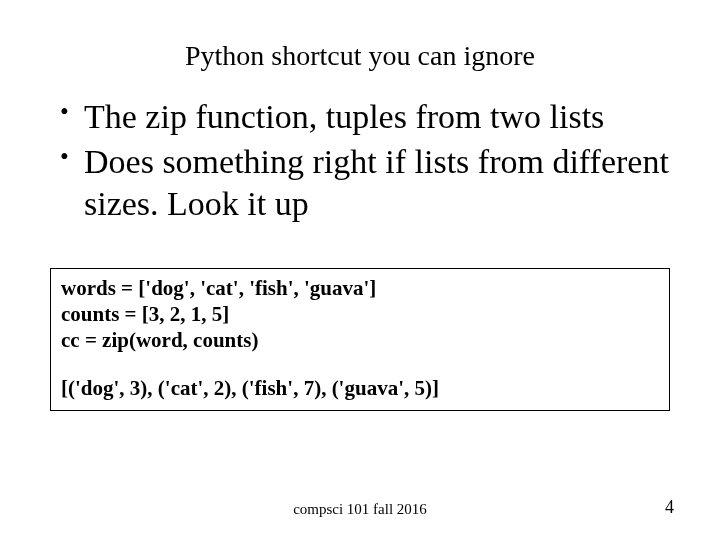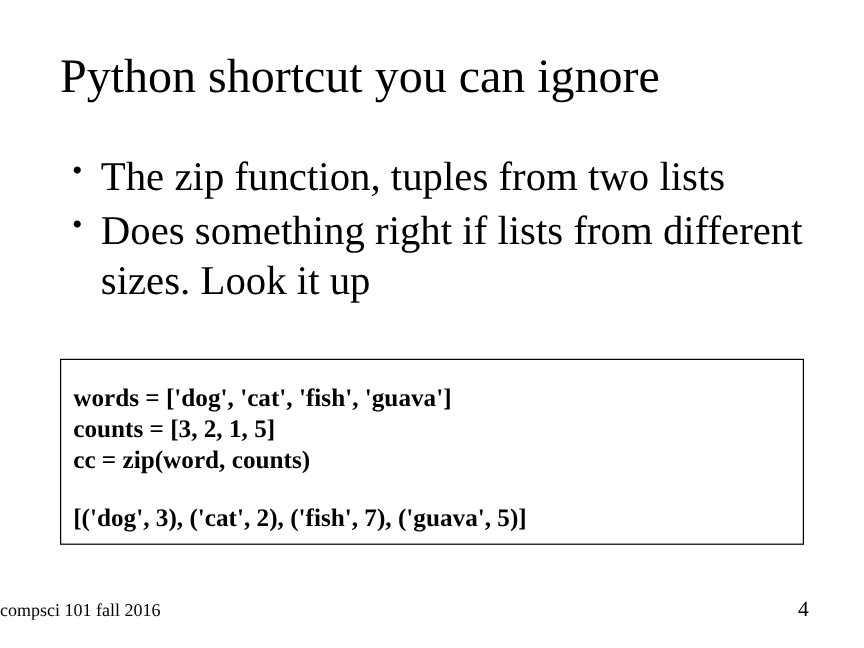--- a/index.html
+++ b/index.html
@@ -16,24 +16,24 @@
       position: relative;
       overflow: hidden;
     }
     .slide {
       width: 100%;
       height: 100%;
       padding: 36px 50px 0 50px;
       position: relative;
     }
     .title {
-      font-size: 40px;
-      text-align: left;
+      font-size: 28px;
+      text-align: center;
       font-weight: normal;
-      margin-bottom: 40px;
+      margin-bottom: 24px;
       margin-top: 4px;
     }
     .bullets {
       list-style: none;
       font-size: 34px;
       margin-left: 10px;
     }
     .bullets li {
       position: relative;
       padding-left: 24px;
@@ -43,37 +43,37 @@
     .bullets li::before {
       content: "•";
       position: absolute;
       left: 0;
       top: 0;
       font-size: 25px;
     }
     .code-box {
       border: 1px solid #000;
       margin-top: 42px;
-      padding: 18px 10px 8px 10px;
+      padding: 6px 10px 8px 10px;
       font-size: 21px;
       font-family: "Times New Roman", Times, serif;
       line-height: 1.25;
     }
     .code-box .spacer {
       height: 22px;
     }
     .code-bold {
       font-weight: bold;
     }
     .footer {
       position: absolute;
       bottom: 22px;
       left: 0;
       width: 100%;
-      text-align: left;
+      text-align: center;
       font-size: 15px;
     }
     .page-number {
       position: absolute;
       bottom: 22px;
       right: 46px;
       font-size: 18px;
     }
   </style>
 </head>

